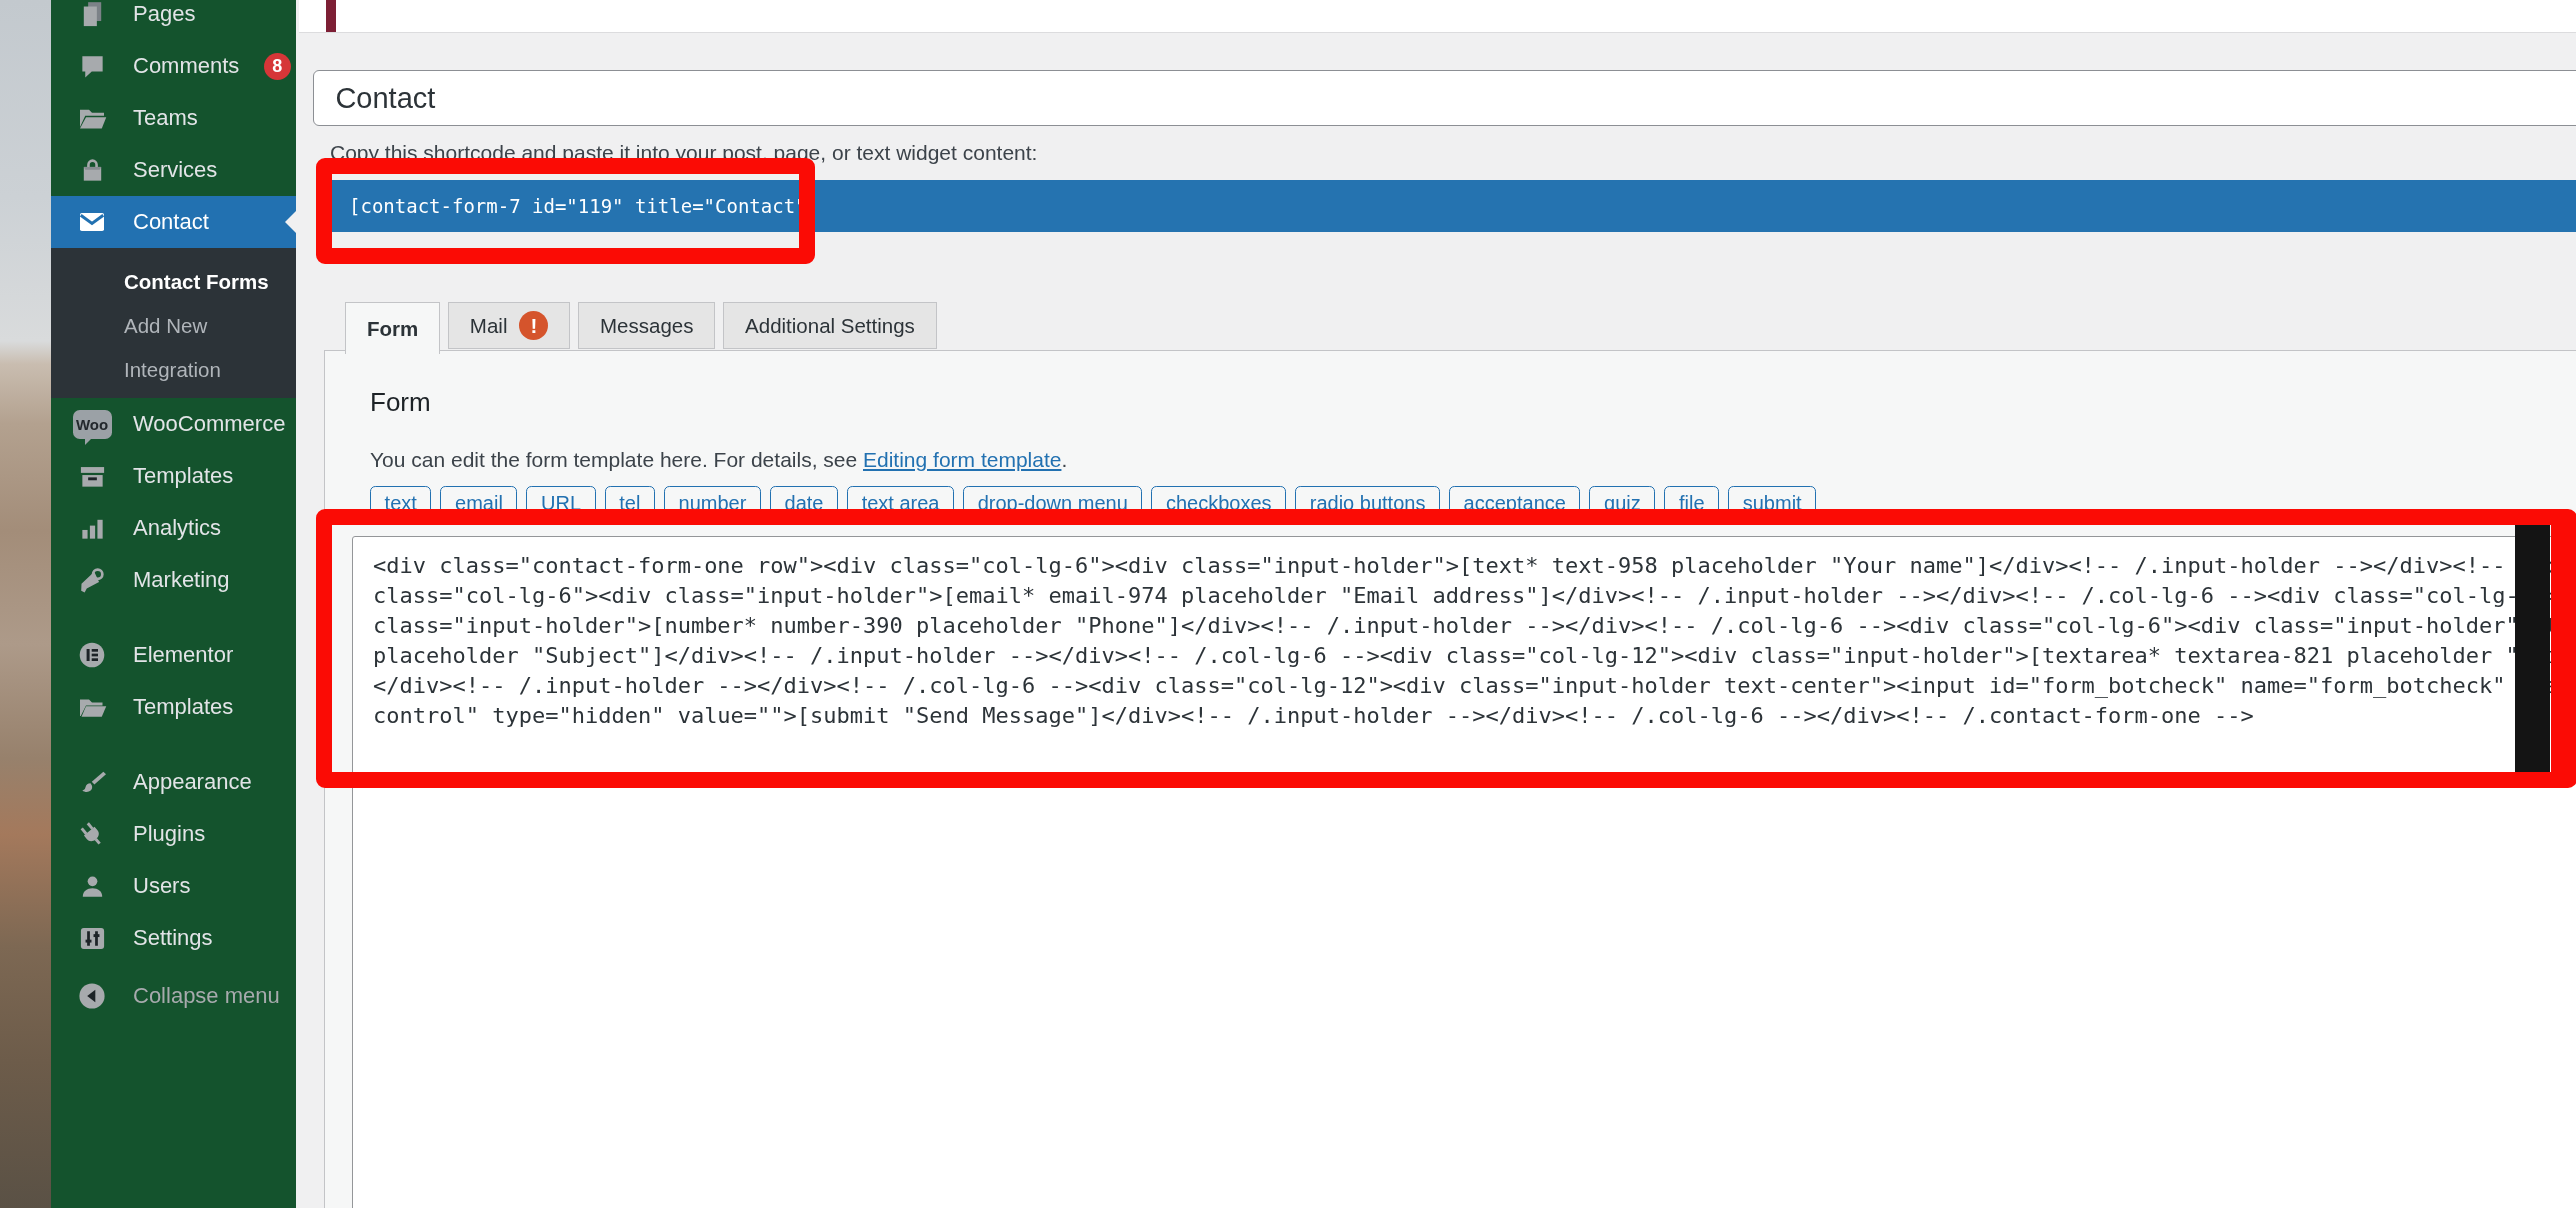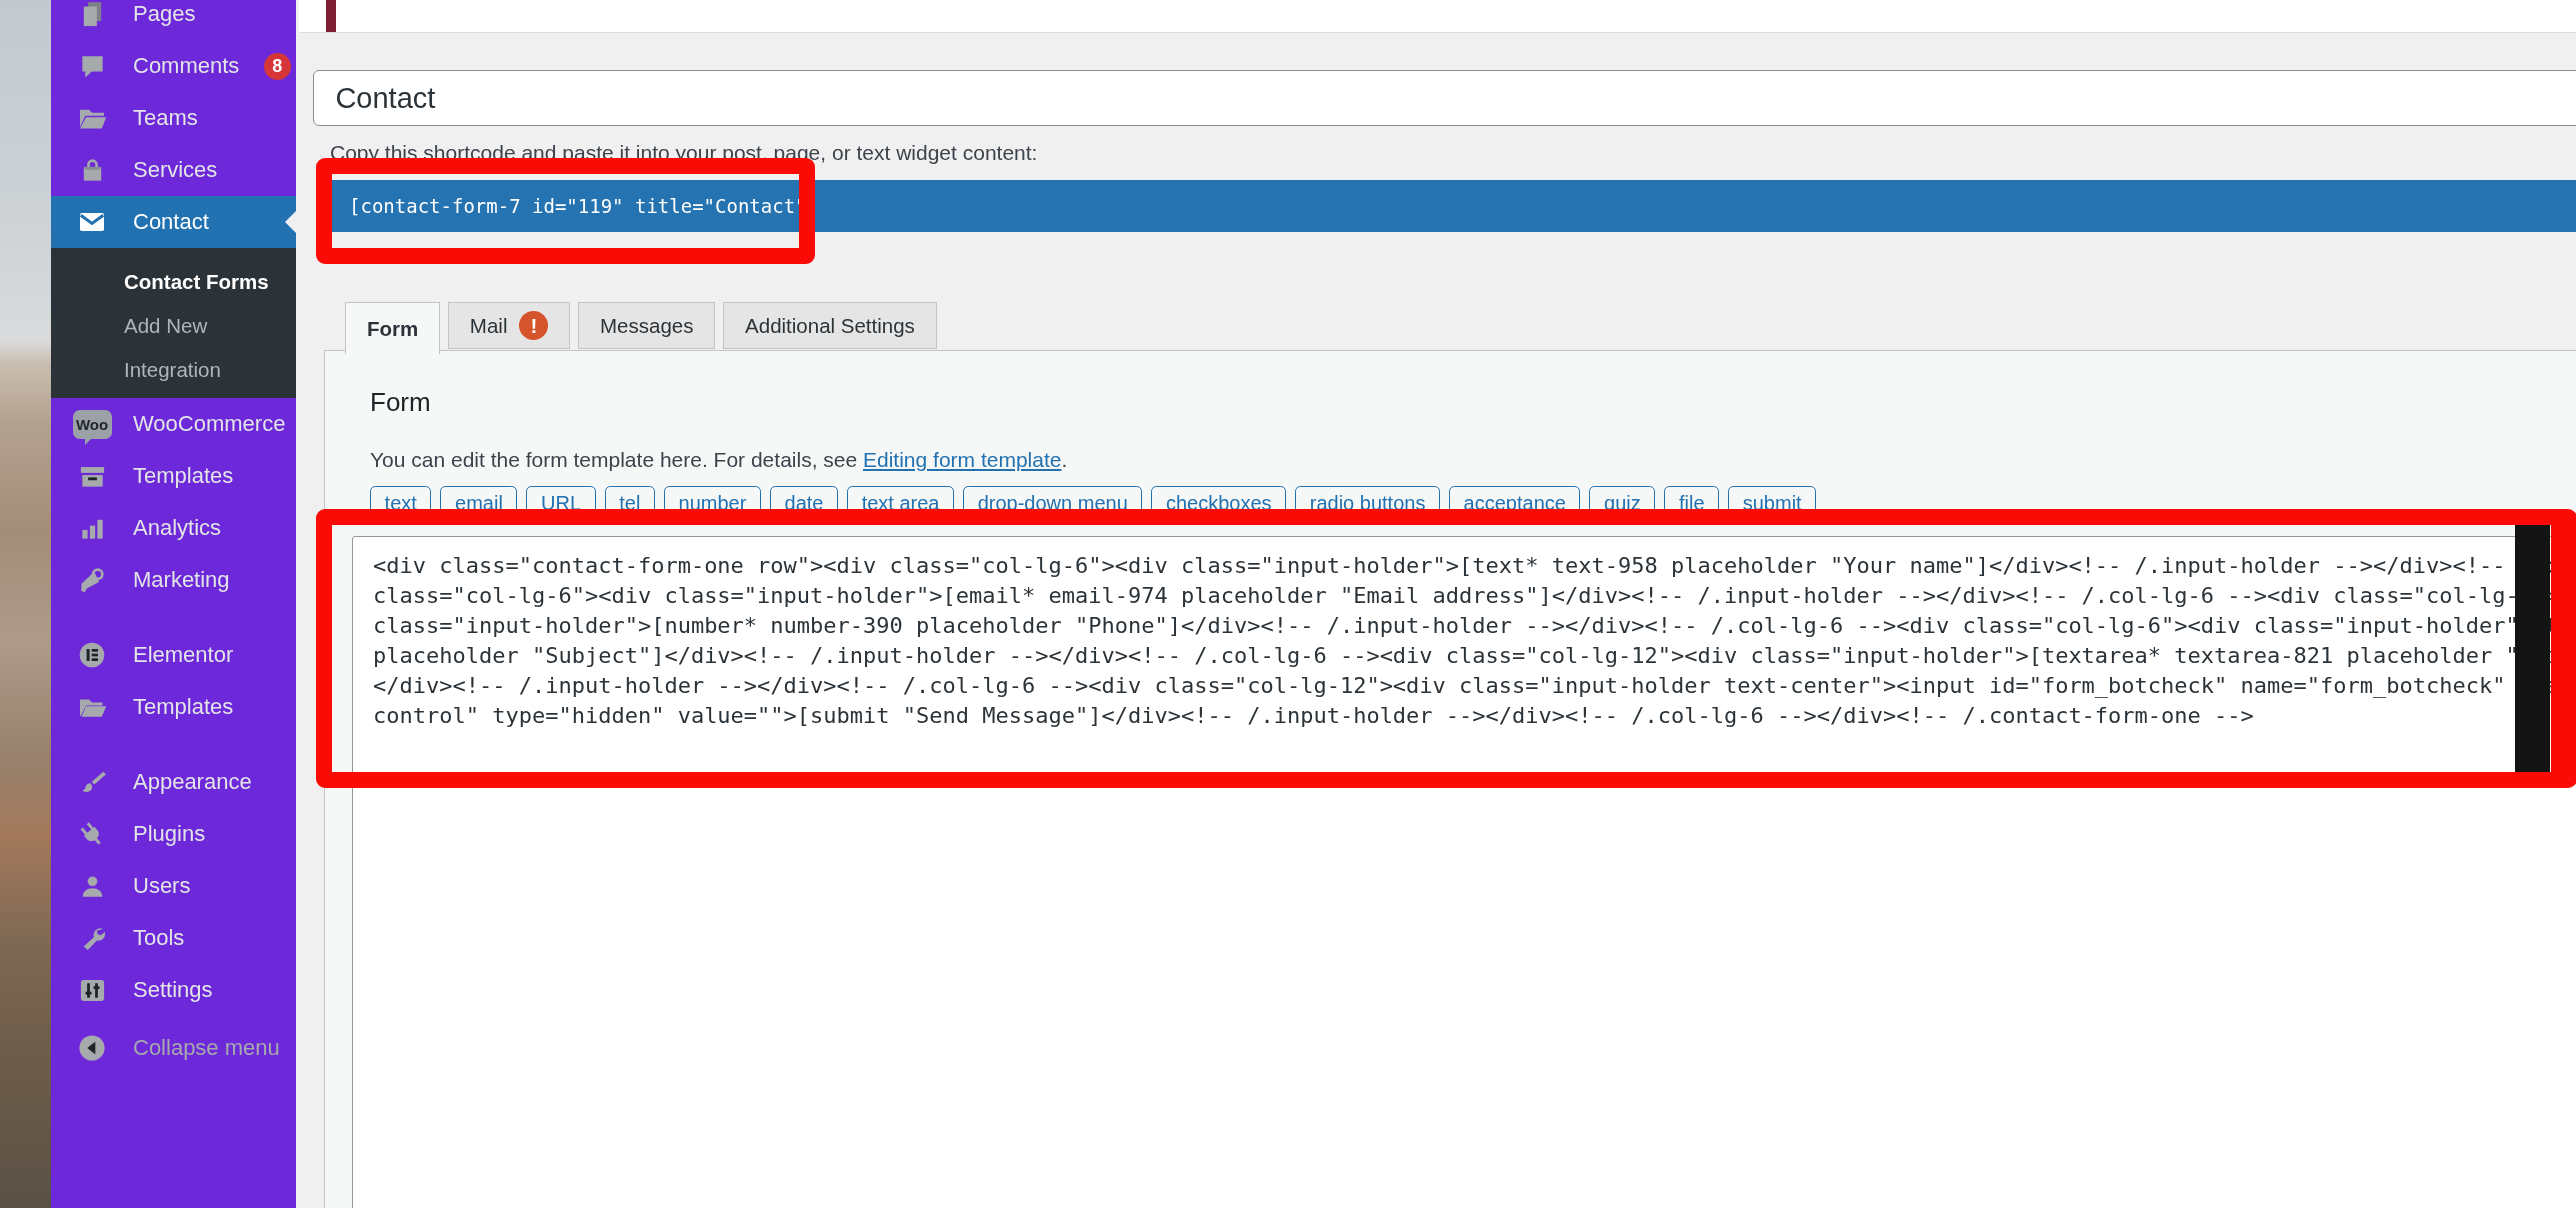--- a/index.html
+++ b/index.html
@@ -7,21 +7,21 @@
     font-family:"Liberation Sans",sans-serif;background:#f0f0f1;}
 
   
   .photo{position:absolute;left:0;top:0;width:51px;height:100%;
     background:linear-gradient(180deg,#c3c9ce 0px,#ccd1d5 197px,#d9dbdc 341px,
       #c9bdb0 364px,#b3a18f 424px,#a38d79 531px,#ad9a89 644px,#97816c 758px,
       #a4795c 834px,#7d6853 947px,#6d5c4a 1061px,#5a5145 1208px);}
 
   
   .sidebar{position:absolute;left:51px;top:0;width:245px;height:100%;
-    background:#6d28d9;color:#e2e4e7;}
+    background:#14532d;color:#e2e4e7;}
   .sb-item{display:flex;align-items:center;height:52px;padding-left:20px;gap:20px;
     font-size:22px;cursor:pointer;}
   .sb-item.first{margin-top:-12px;}
   .sb-item .icon{width:42px;height:33px;flex:none;display:flex;align-items:center;justify-content:center;}
   .sb-item .icon svg{fill:#a7aaad;}
   .sb-item.active{background:#2271b1;color:#fff;position:relative;}
   .sb-item.active .icon svg{fill:#ffffff;}
   .sb-item.active::after{content:"";position:absolute;right:-0.8px;top:50%;transform:translateY(-50%);
     border:12px solid transparent;border-right-color:#f0f0f1;}
   .sb-badge{margin-left:4.5px;min-width:27px;height:27px;border-radius:50%;background:#d63638;
@@ -238,28 +238,20 @@
     <div class="sb-item">
       <span class="icon">
         <svg width="27" height="27" viewBox="0 0 20 20">
             <circle cx="10" cy="6.2" r="3.6"></circle>
             <path d="M2.8 17.5c0-4 3.2-6.2 7.2-6.2s7.2 2.2 7.2 6.2z"></path>
           </svg>
       </span>
       <span>Users</span>
     </div>
 
-    <div class="sb-item">
-      <span class="icon">
-        <svg width="29" height="29" viewBox="0 0 20 20">
-            <path d="M17.2 3.4a4.6 4.6 0 00-6.2 5.6L4 15.6 6.7 18l6.4-6.6a4.6 4.6 0 005.3-5.9l-2.7 2.2-2.2-.7-.4-2.3z"></path>
-          </svg>
-      </span>
-      <span>Tools</span>
-    </div>
 
     <div class="sb-item">
       <span class="icon">
         <svg width="29" height="29" viewBox="0 0 20 20">
             <rect x="2" y="2.8" width="16" height="14.4" rx="2"></rect>
             <rect x="6.3" y="5" width="1.9" height="10" fill="#1d2327"></rect>
             <rect x="11.8" y="5" width="1.9" height="10" fill="#1d2327"></rect>
             <rect x="5.2" y="10.8" width="4.1" height="2" fill="#1d2327"></rect>
             <rect x="10.7" y="7" width="4.1" height="2" fill="#1d2327"></rect>
           </svg>

